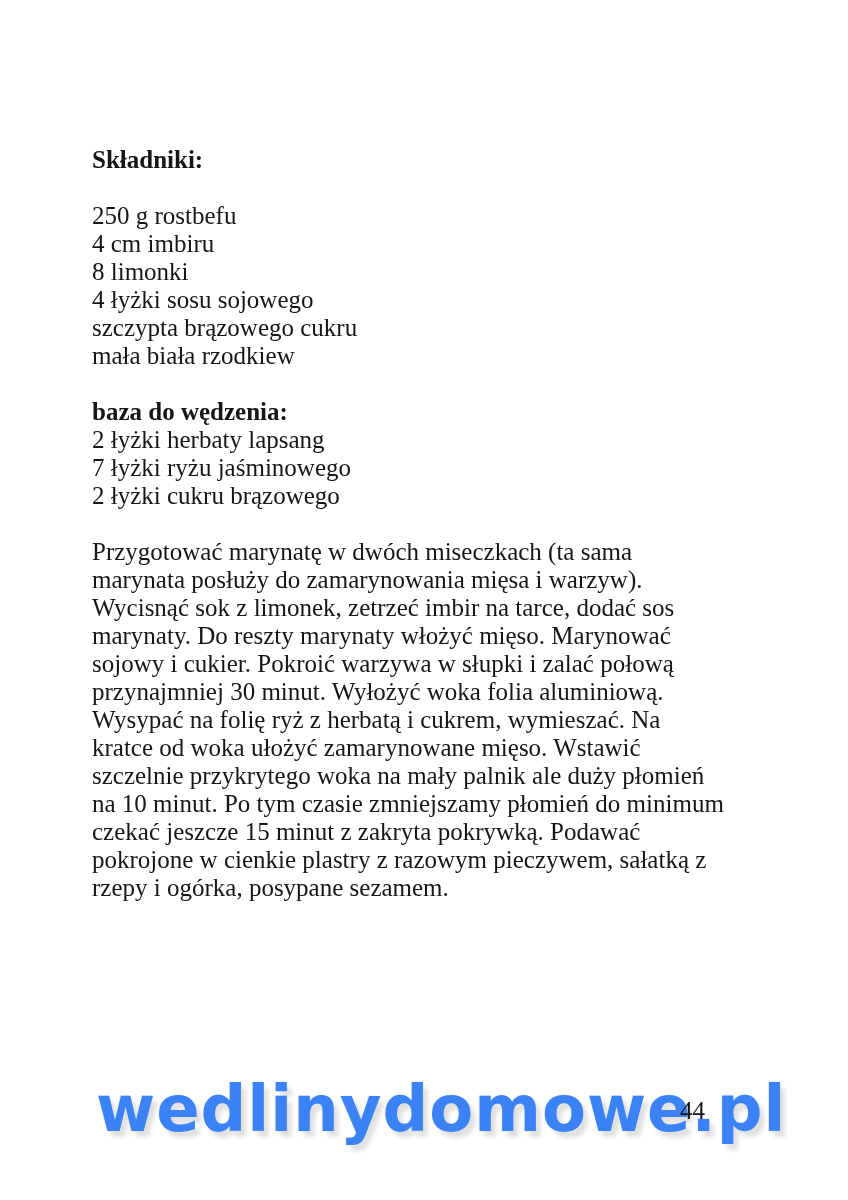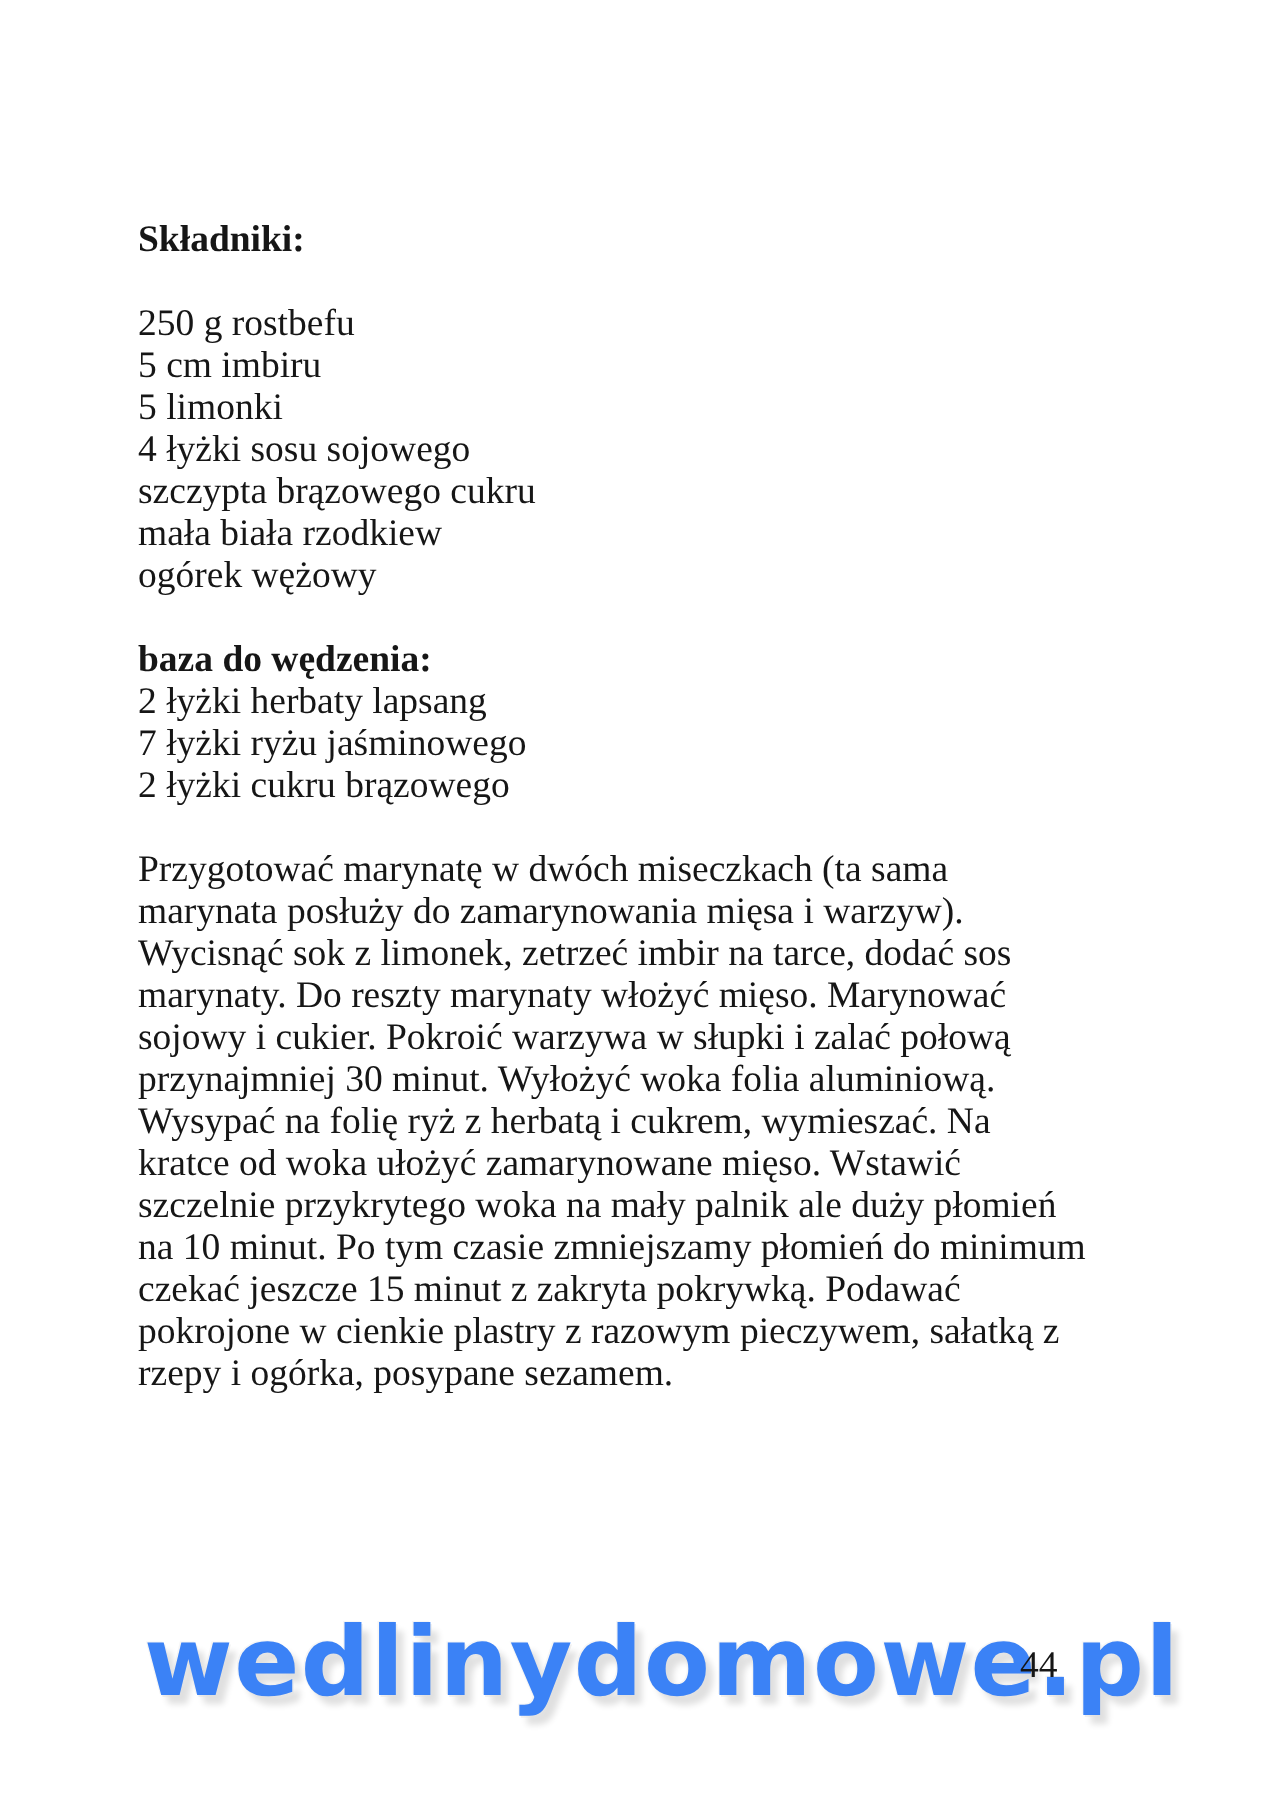--- a/index.html
+++ b/index.html
@@ -67,26 +67,25 @@
 <div class="page">
 
   <div class="content">
 
     <div class="heading">Składniki:</div>
 
     <div class="spacer"></div>
 
     <div>
         <div class="line">250 g rostbefu</div>
-        <div class="line">5 cm imbiru</div>
-        <div class="line">5 limonki</div>
+        <div class="line">4 cm imbiru</div>
+        <div class="line">8 limonki</div>
         <div class="line">4 łyżki sosu sojowego</div>
         <div class="line">szczypta brązowego cukru</div>
         <div class="line">mała biała rzodkiew</div>
-        <div class="line">ogórek wężowy</div>
       </div>
 
     <div class="spacer"></div>
 
     <div class="heading">baza do wędzenia:</div>
 
     <div>
         <div class="line">2 łyżki herbaty lapsang</div>
         <div class="line">7 łyżki ryżu jaśminowego</div>
         <div class="line">2 łyżki cukru brązowego</div>

